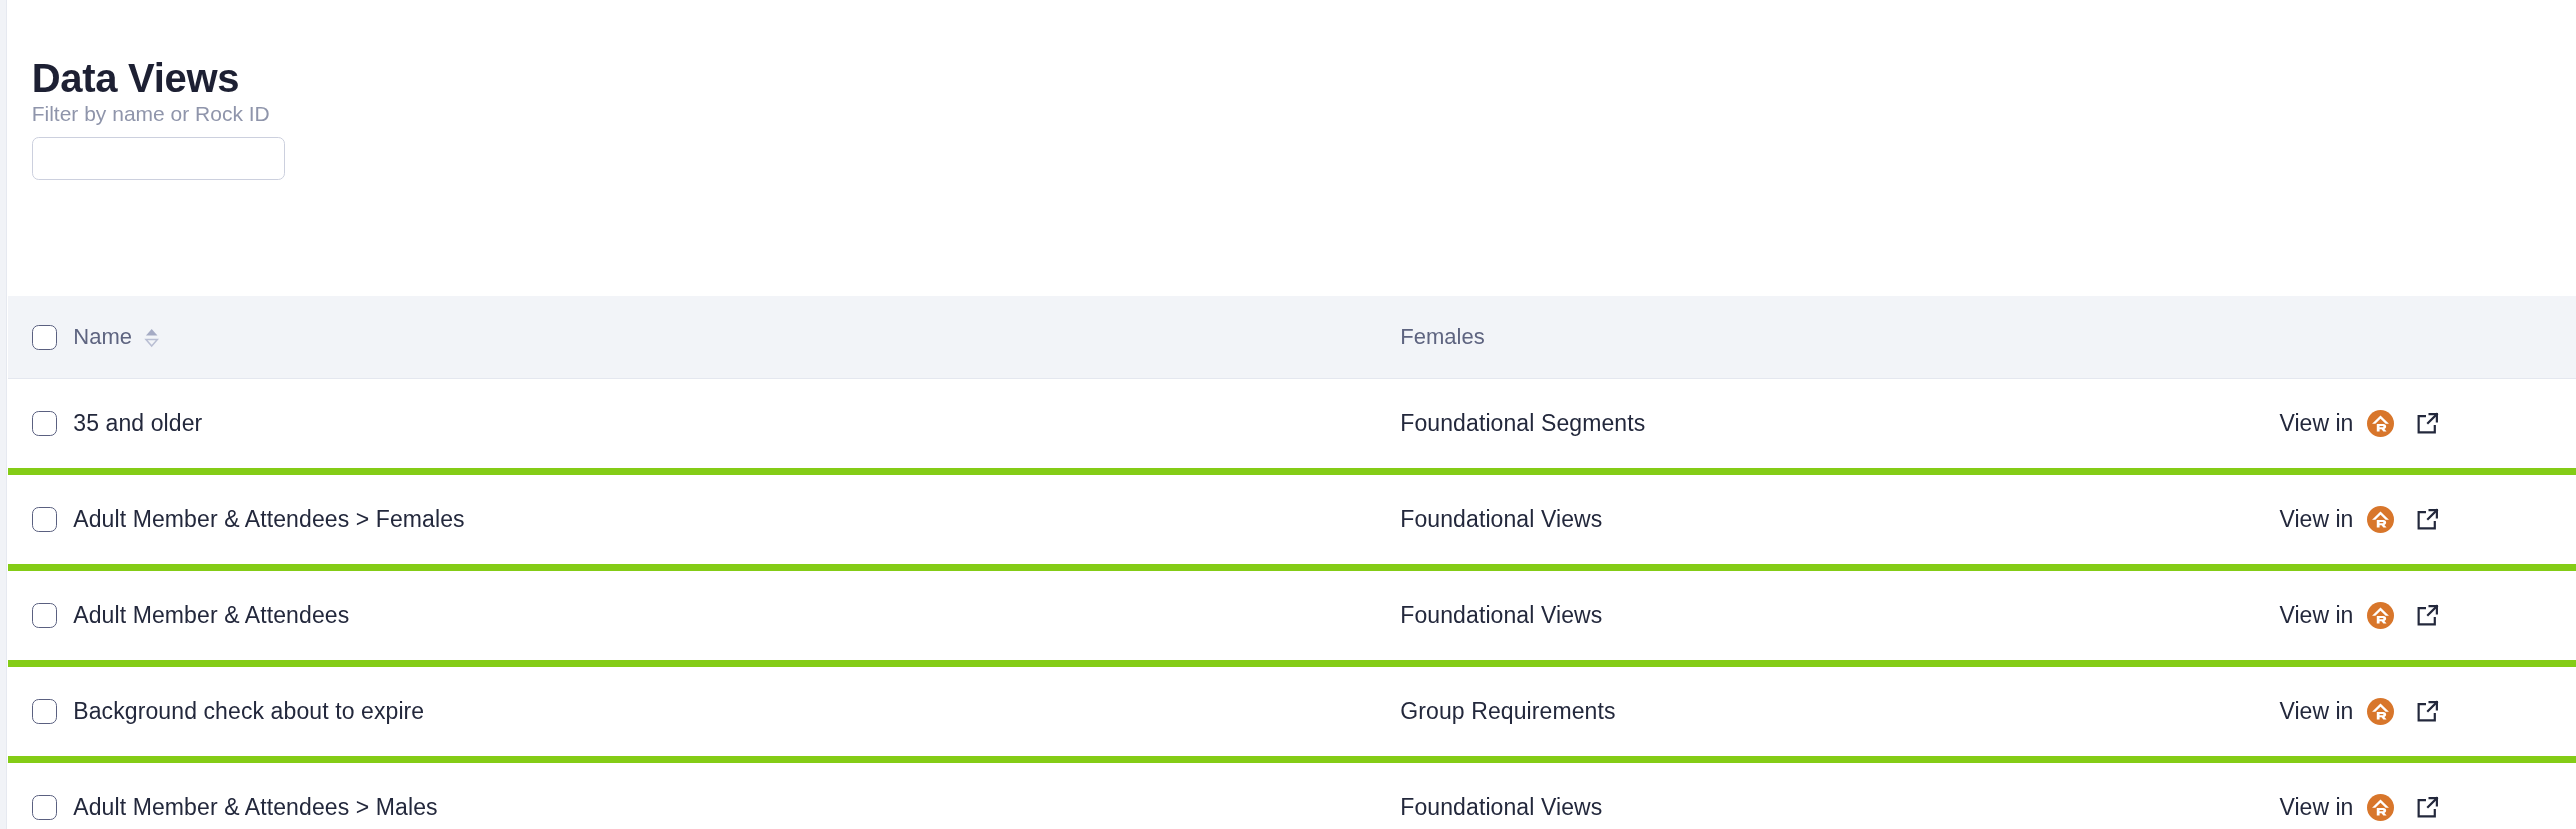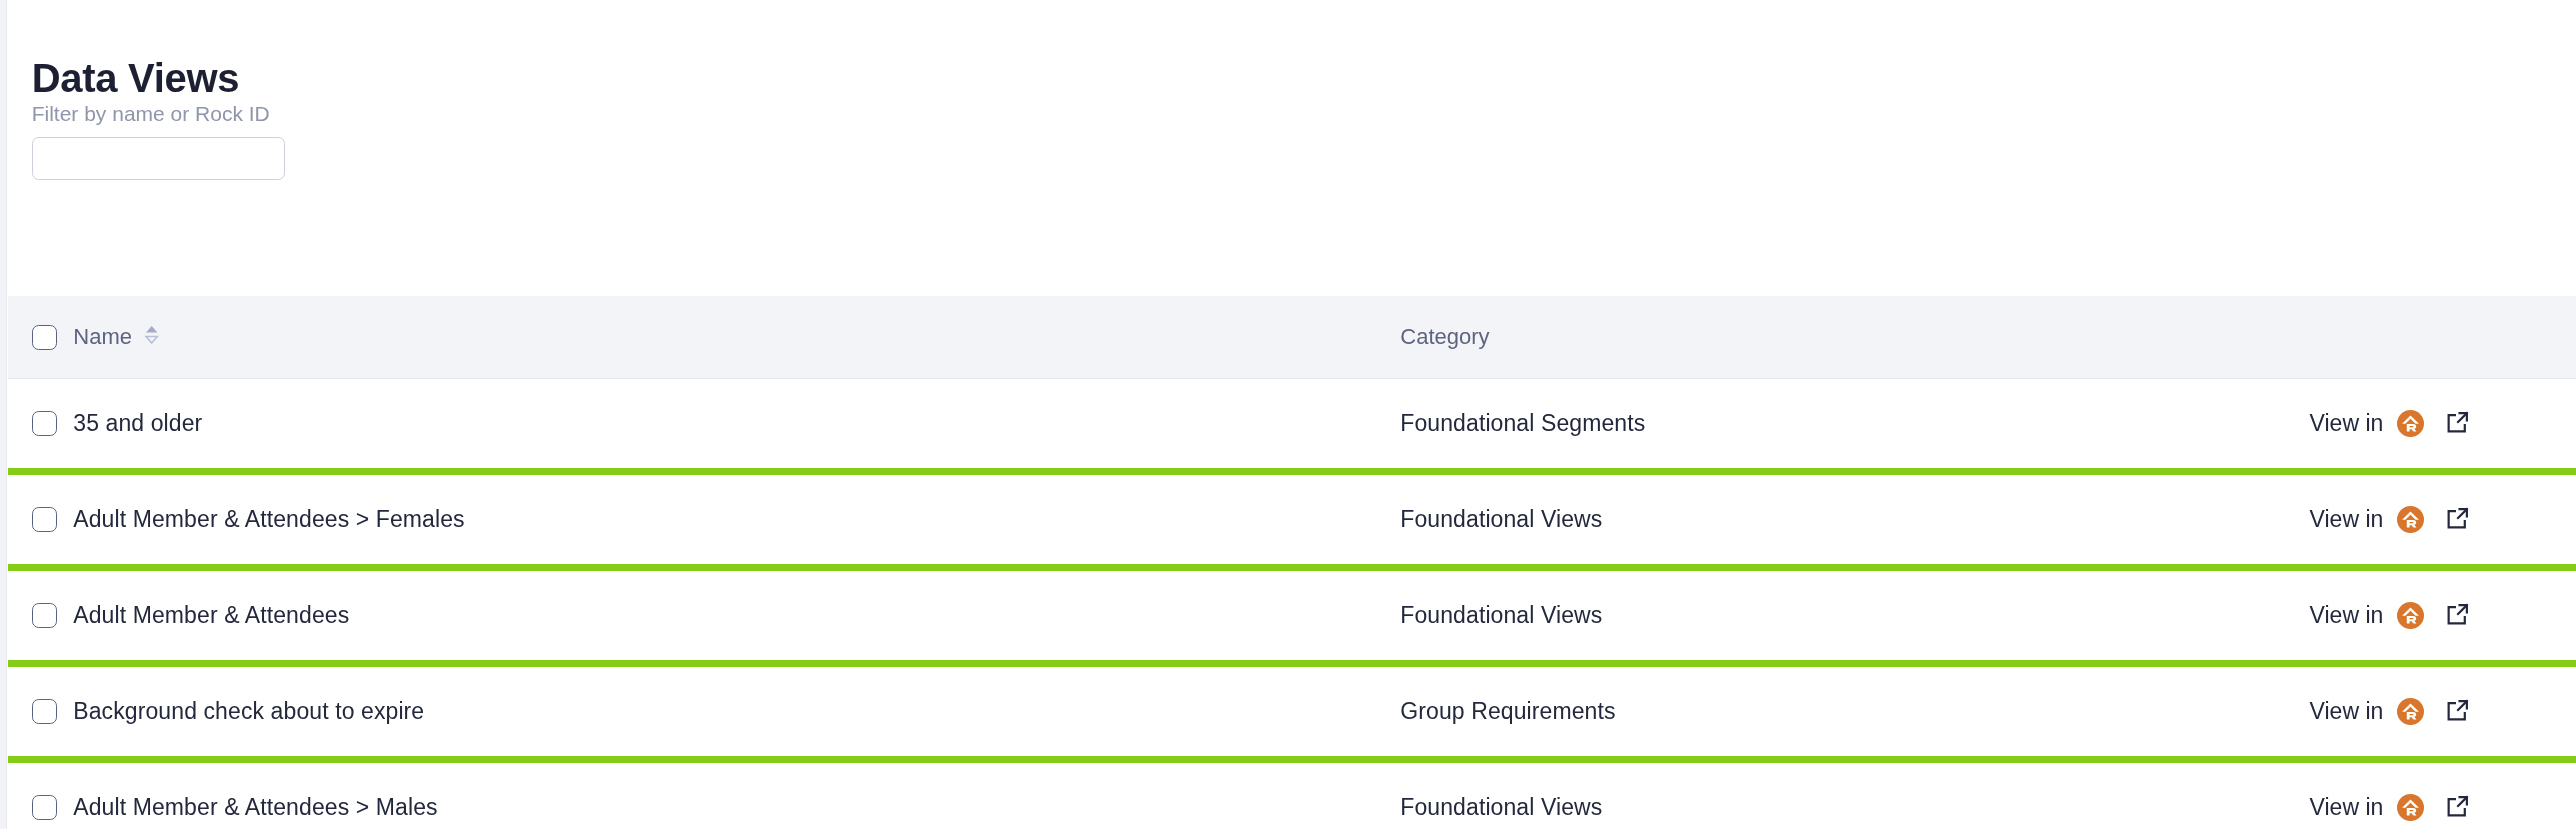--- a/index.html
+++ b/index.html
@@ -106,20 +106,21 @@
     padding: 0;
     font-weight: 400;
     font-size: 22px;
     color: #5e6480;
     text-align: left;
     vertical-align: middle;
     border-bottom: 1px solid #e4e7ef;
   }
   .th-inner {
     display: flex;
+    align-items: center;
     gap: 11.6px;
   }
   th.th-check .th-inner { padding-left: 24px; }
   th.th-name  .th-inner { padding-left: 9.6px; }
   th.th-cat   .th-inner { padding-left: 11.6px; }
 
   #sort-icon {
     display: inline-block;
     width: 15.4px;
     height: 21px;
@@ -148,25 +149,24 @@
     border: 1.9px solid #5a6080;
     border-radius: 6.7px;
     background: #ffffff;
     display: block;
   }
   thead .cbx { border-color: #5a6080; }
 
   
   .action-inner {
     display: flex;
-    align-items: flex-start;
+    align-items: center;
     justify-content: flex-start;
     gap: 13.5px;
     padding-left: 3.9px;
-    margin-left: 30px;
   }
   .view-in-label {
     font-size: 23px;
     color: #23283c;
     white-space: nowrap;
   }
   .rock-logo {
     width: 27px;
     height: 27px;
     flex: 0 0 auto;
@@ -220,21 +220,21 @@
           <div class="th-inner">
             <span>Name</span>
             <svg id="sort-icon" viewBox="0 0 16 22">
               <polygon points="8,2 14,9 2,9" fill="#a5abc4"></polygon>
               <polygon points="8,20 14,13 2,13" fill="none" stroke="#b9bed3" stroke-width="1.6"></polygon>
             </svg>
           </div>
         </th>
         <th class="th-cat">
           <div class="th-inner">
-            <span>Category</span>
+            <span>Females</span>
           </div>
         </th>
         <th class="th-action"></th>
       </tr>
     </thead>
     <tbody id="table-body">
         <tr>
           <td class="td-check">
             <span class="cbx"></span>
           </td>

